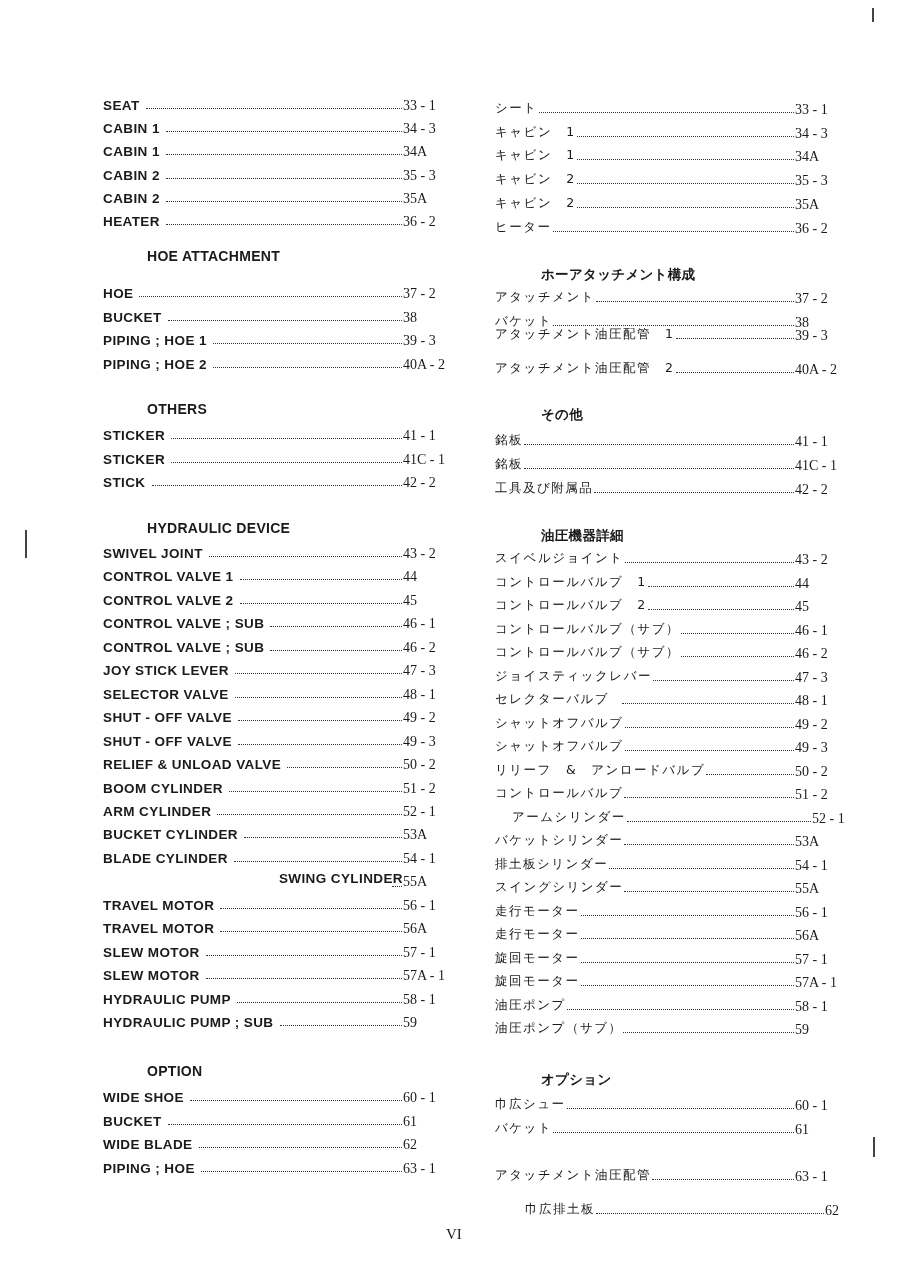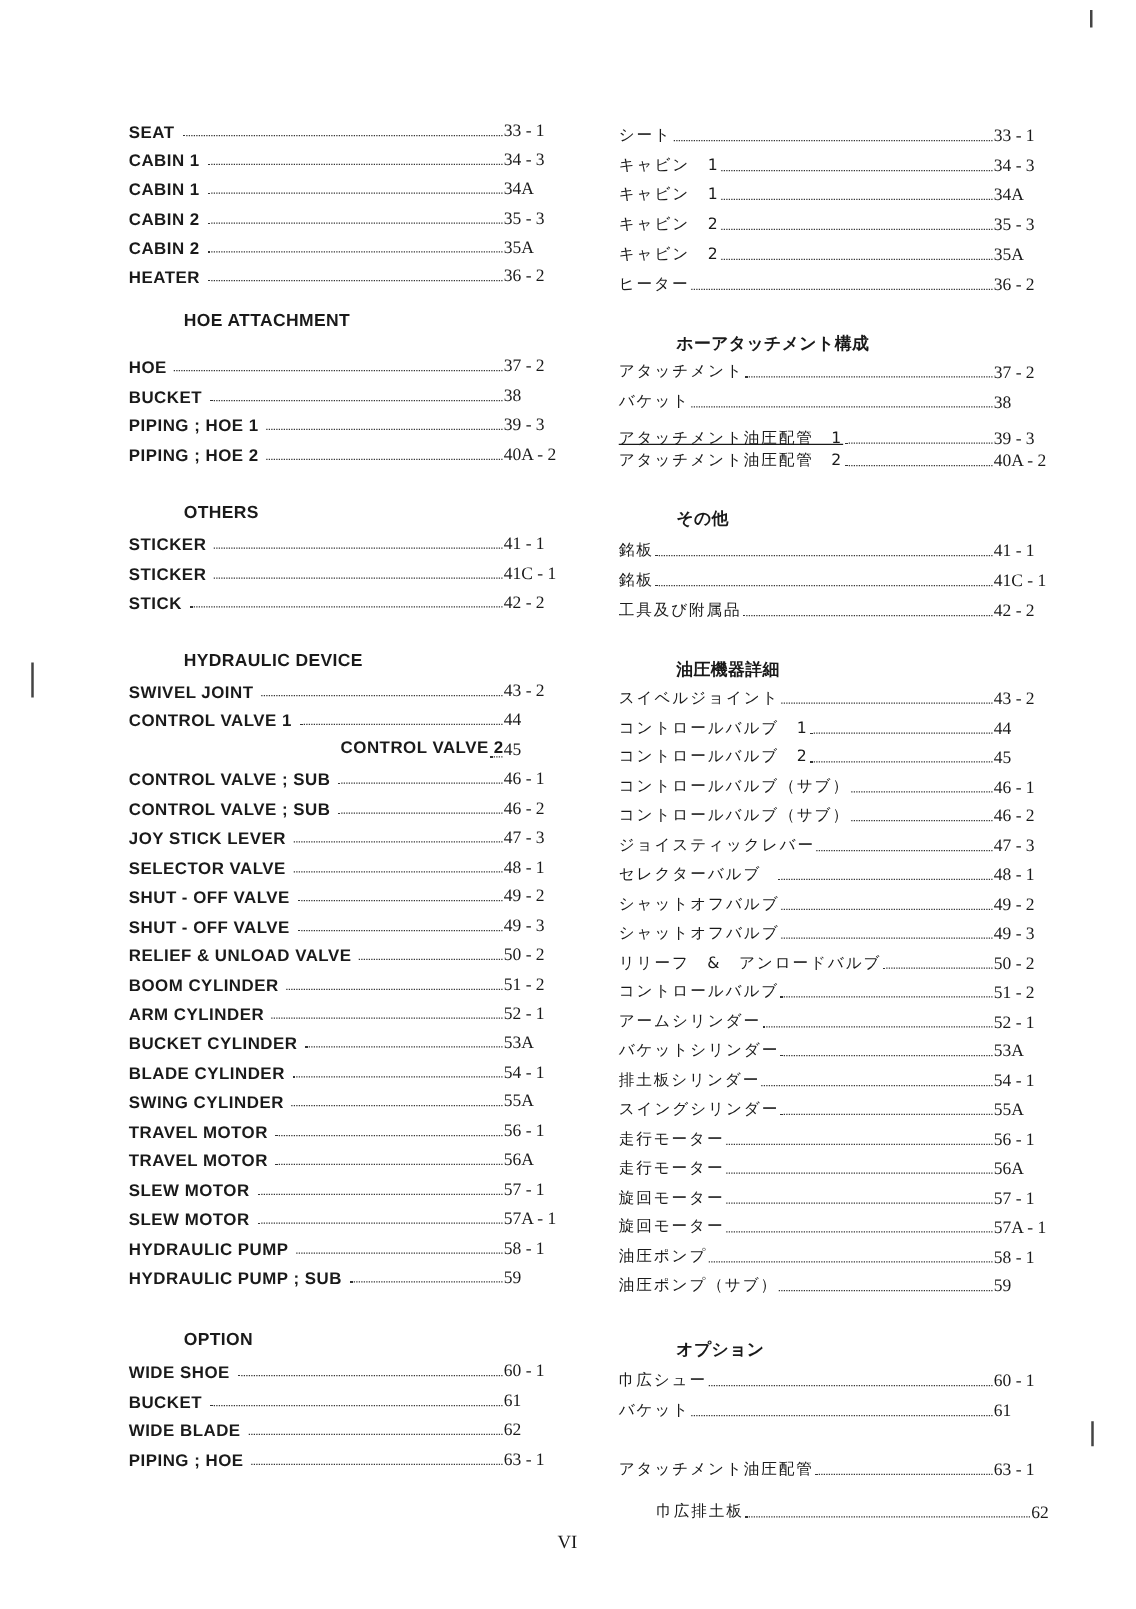--- a/index.html
+++ b/index.html
@@ -100,21 +100,21 @@
     <div class="row" style="top: 543px;">
       <span class="label">SWIVEL JOINT</span>
       <span class="leader"></span>
       <span class="page">43 - 2</span>
     </div>
     <div class="row" style="top: 566.45px;">
       <span class="label">CONTROL VALVE 1</span>
       <span class="leader"></span>
       <span class="page">44</span>
     </div>
-    <div class="row" style="top: 589.9px; flex-direction: column;">
+    <div class="row" style="top: 589.9px;">
       <span class="label">CONTROL VALVE 2</span>
       <span class="leader"></span>
       <span class="page">45</span>
     </div>
     <div class="row" style="top: 613.35px;">
       <span class="label">CONTROL VALVE ; SUB</span>
       <span class="leader"></span>
       <span class="page">46 - 1</span>
     </div>
     <div class="row" style="top: 636.8px;">
@@ -160,21 +160,21 @@
     <div class="row" style="top: 824.4px;">
       <span class="label">BUCKET CYLINDER</span>
       <span class="leader"></span>
       <span class="page">53A</span>
     </div>
     <div class="row" style="top: 847.85px;">
       <span class="label">BLADE CYLINDER</span>
       <span class="leader"></span>
       <span class="page">54 - 1</span>
     </div>
-    <div class="row" style="top: 871.3px;">
+    <div class="row" style="top: 871.3px; flex-direction: column;">
       <span class="label">SWING CYLINDER</span>
       <span class="leader"></span>
       <span class="page">55A</span>
     </div>
     <div class="row" style="top: 894.75px;">
       <span class="label">TRAVEL MOTOR</span>
       <span class="leader"></span>
       <span class="page">56 - 1</span>
     </div>
     <div class="row" style="top: 918.2px;">
@@ -259,21 +259,21 @@
     <div class="row" style="top: 288px;">
       <span class="label">アタッチメント</span>
       <span class="leader"></span>
       <span class="page">37 - 2</span>
     </div>
     <div class="row" style="top: 311.8px;">
       <span class="label">バケット</span>
       <span class="leader"></span>
       <span class="page">38</span>
     </div>
-    <div class="row" style="top: 341px; text-decoration: underline;">
+    <div class="row" style="top: 325px;">
       <span class="label">アタッチメント油圧配管　1</span>
       <span class="leader"></span>
       <span class="page">39 - 3</span>
     </div>
     <div class="row" style="top: 359.4px;">
       <span class="label">アタッチメント油圧配管　2</span>
       <span class="leader"></span>
       <span class="page">40A - 2</span>
     </div>
     <div class="heading" style="top: 406px;">その他</div>
@@ -341,21 +341,21 @@
     <div class="row" style="top: 760.5px;">
       <span class="label">リリーフ　&amp;　アンロードバルブ</span>
       <span class="leader"></span>
       <span class="page">50 - 2</span>
     </div>
     <div class="row" style="top: 784px;">
       <span class="label">コントロールバルブ</span>
       <span class="leader"></span>
       <span class="page">51 - 2</span>
     </div>
-    <div class="row" style="top: 807.5px;">
+    <div class="row" style="top: 807.5px; margin-left: 17px;">
       <span class="label">アームシリンダー</span>
       <span class="leader"></span>
       <span class="page">52 - 1</span>
     </div>
     <div class="row" style="top: 831px;">
       <span class="label">バケットシリンダー</span>
       <span class="leader"></span>
       <span class="page">53A</span>
     </div>
     <div class="row" style="top: 854.5px;">

